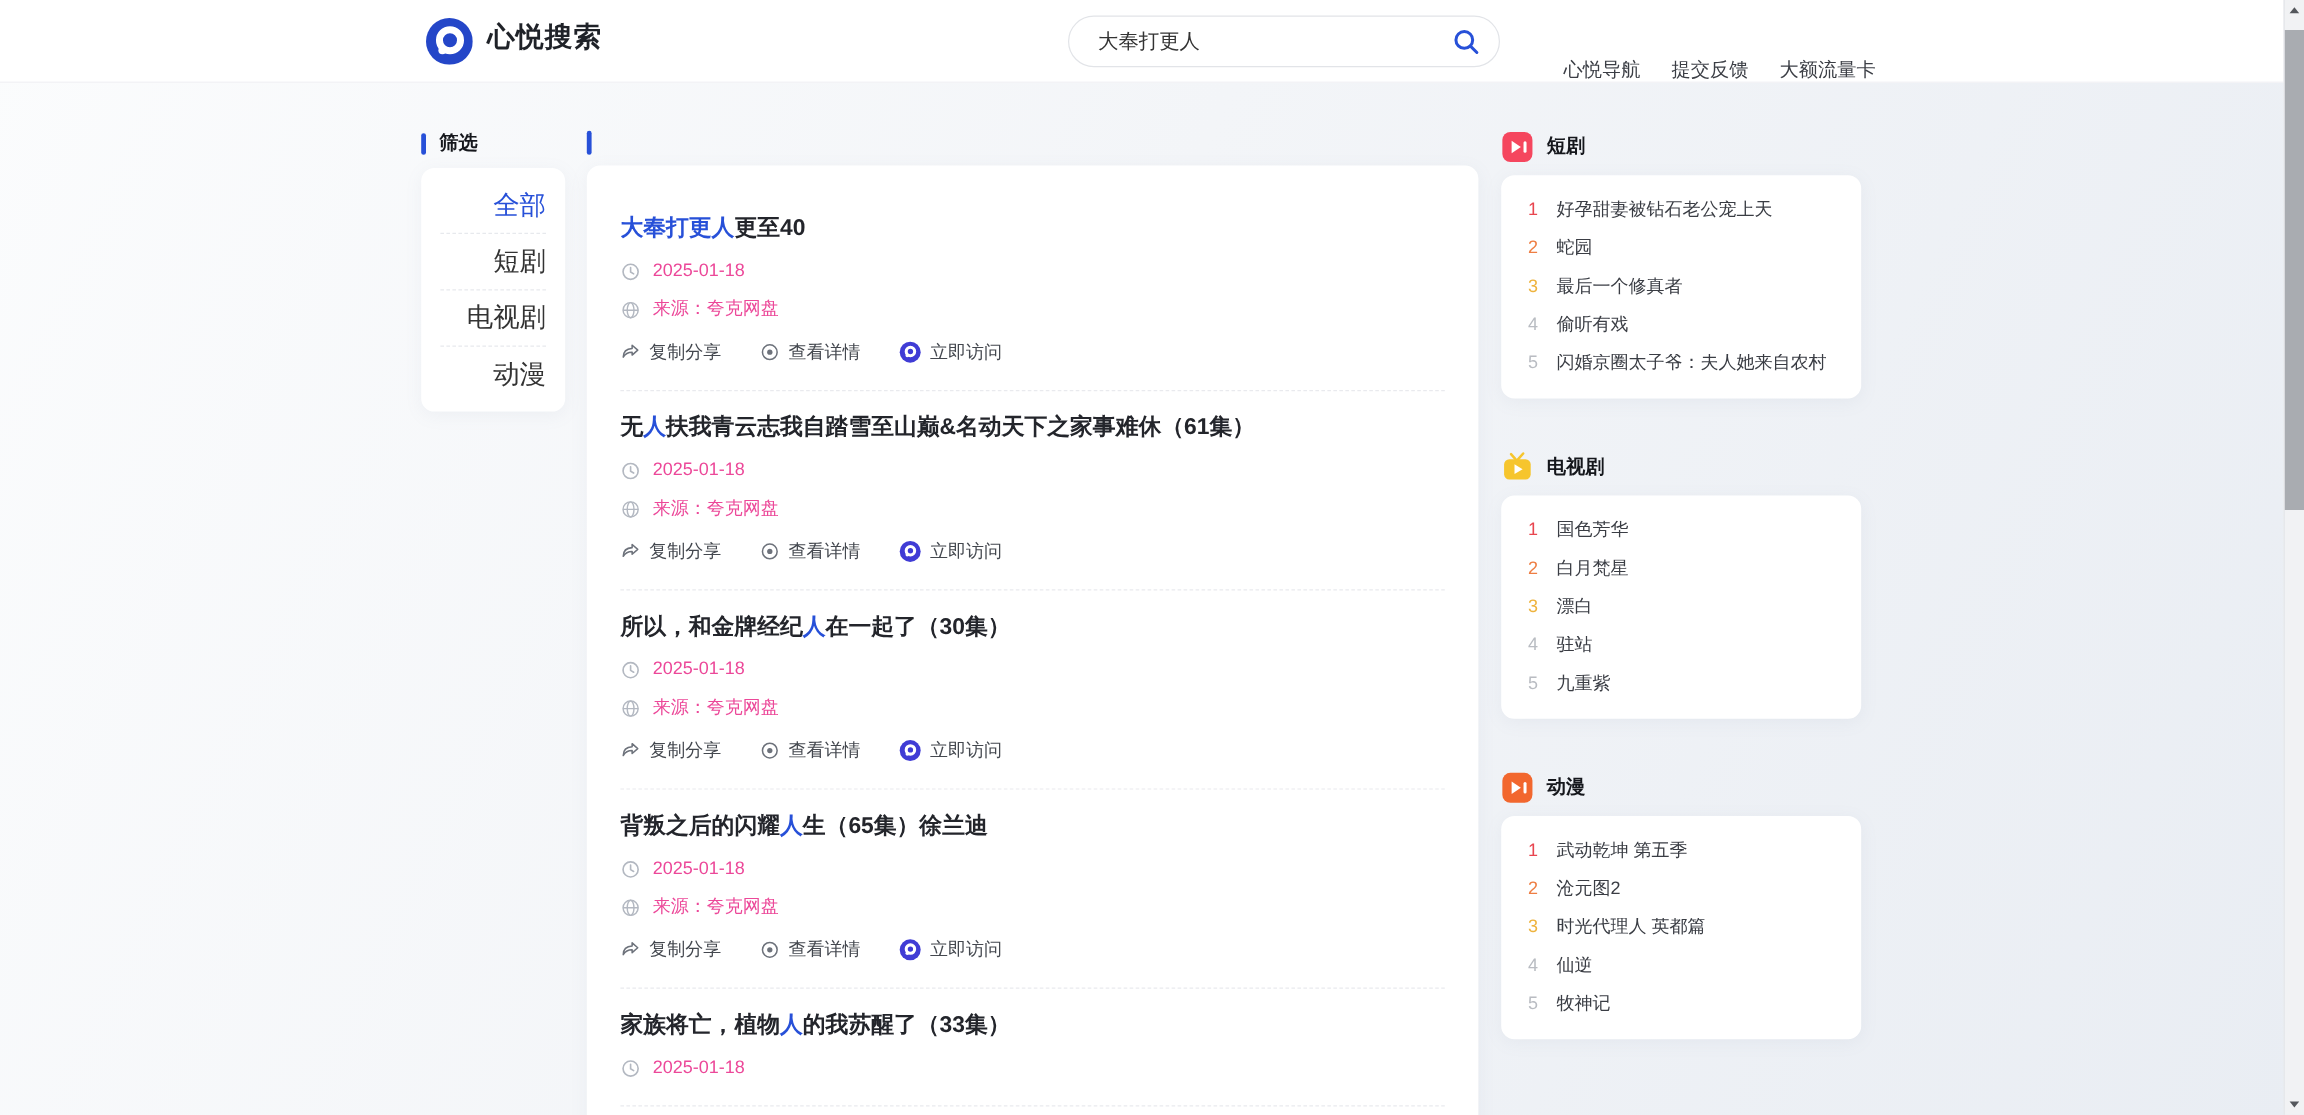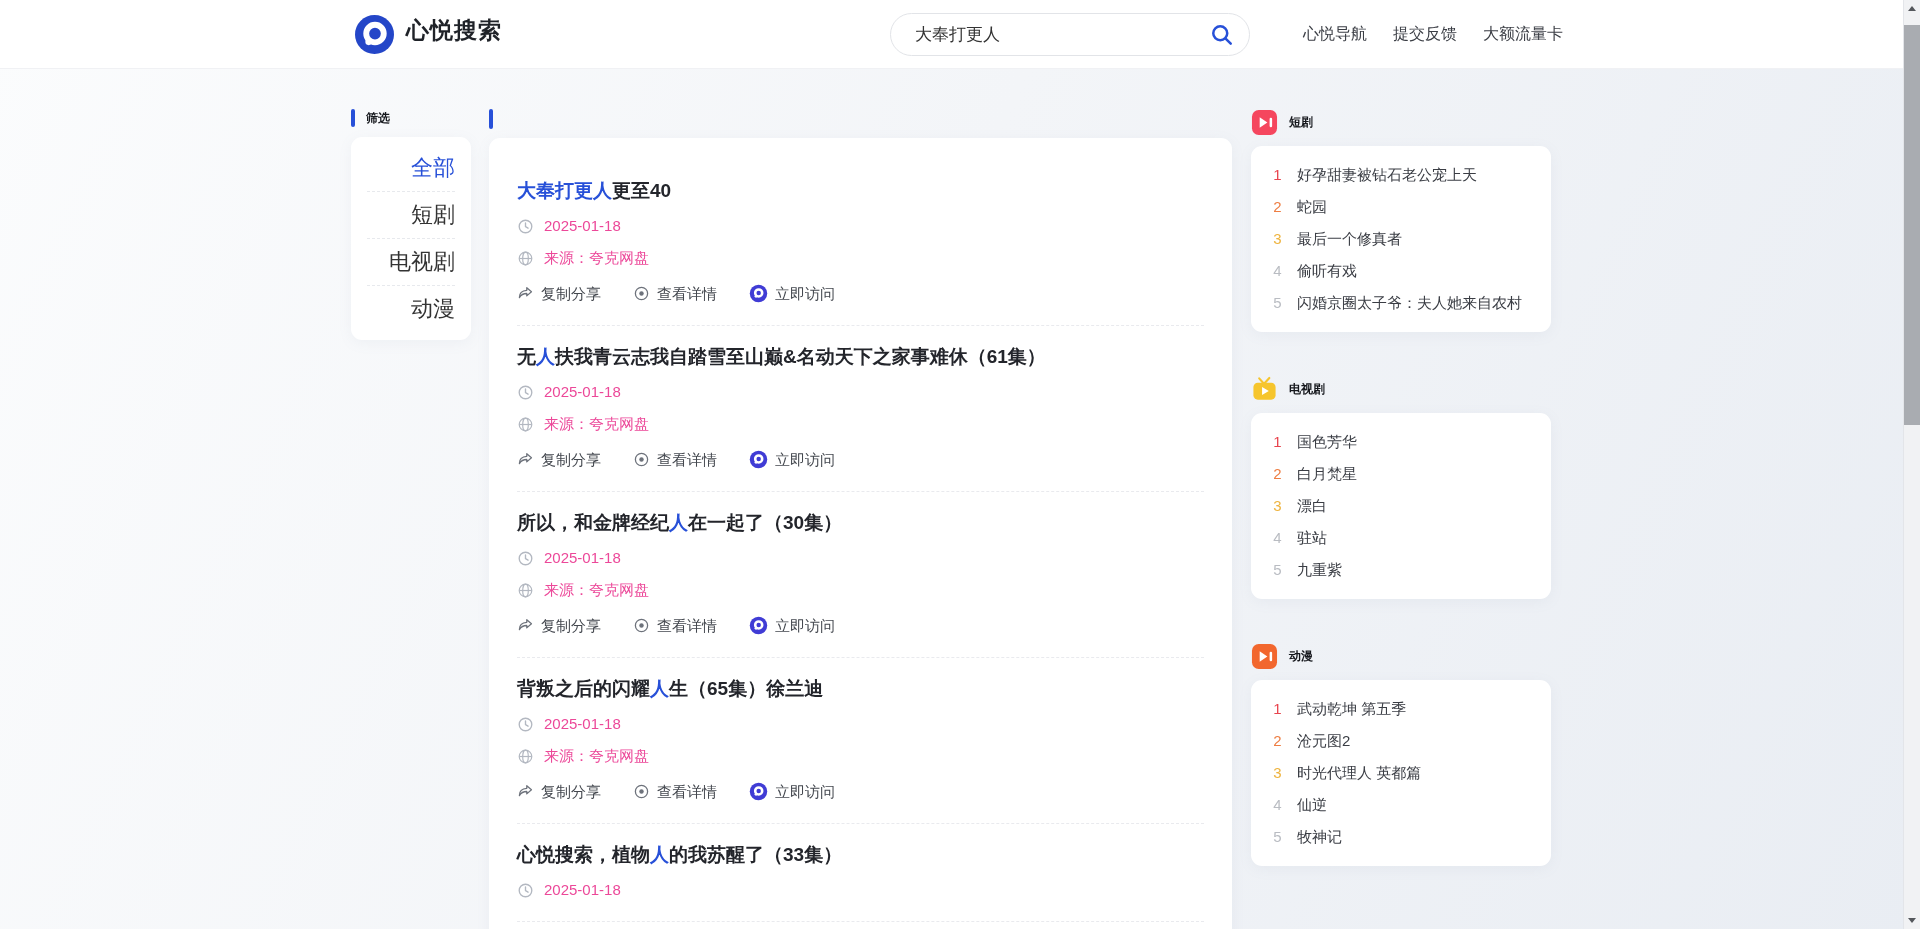--- a/index.html
+++ b/index.html
@@ -12,26 +12,26 @@
   .header { position:absolute; top:0; left:0; width:1903px; height:69px;
     background:#fff; border-bottom:1px solid #f0f1f4; z-index:5; }
   .logo { position:absolute; left:355px; top:15px; display:flex; align-items:flex-start; gap:12px; }
   .logo-text { font-size:23px; font-weight:800; color:#1f2228; letter-spacing:1px; }
   .searchbar { position:absolute; left:890px; top:13px; width:360px; height:43px; }
   .searchbar input { width:100%; height:100%; border:1px solid #e2e4e8; border-radius:22px;
     padding:0 58px 0 24px; font-size:17px; color:#333; outline:none; background:#fff;
     font-family:inherit; }
   .search-btn { position:absolute; right:14px; top:8px; width:28px; height:28px;
     background:none; border:none; cursor:pointer; display:flex; align-items:center; justify-content:center; }
-  .nav { position:absolute; left:1303px; top:0; height:69px; display:flex; align-items:center; gap:26px; }
+  .nav { position:absolute; left:1303px; top:0; height:69px; display:flex; align-items:flex-end; gap:26px; }
   .nav-link { font-size:16px; color:#3b3e45; }
 
   
   .content { position:absolute; top:69px; left:0; width:1903px; bottom:0; }
-  .sec-head { display:flex; align-items:center; gap:11px; font-weight:bold; font-size:12px; color:#15171c; }
+  .sec-head { display:flex; align-items:center; gap:11px; font-weight:bold; font-size:16px; color:#15171c; }
   .sec-head .bar { width:4px; height:18px; background:#2750d8; border-radius:2px; }
   .card { background:#fff; border-radius:11px; box-shadow:0 3px 14px rgba(130,140,160,.08); }
 
   .filter-col { position:absolute; left:351px; top:40px; width:120px; }
   .filter-card { margin-top:10px; padding:8px 16px; }
   .filter-item { display:block; padding:14px 0; font-size:22px; color:#333; line-height:18px;
     border-bottom:1px dashed #e7e9ed;text-align:right; }
   .filter-item:last-child { border-bottom:none; }
   .filter-item.active { color:#2750d8; }
 
@@ -301,21 +301,21 @@
                 <span style="display:flex">
                   <svg width="19" height="19" viewBox="0 0 20 20">
                     <circle cx="10" cy="10" r="9.2" fill="#403cd5"></circle>
                     <circle cx="10.2" cy="9.4" r="3.7" fill="none" stroke="#fff" stroke-width="2.7"></circle>
                     <circle cx="7.4" cy="13" r="1.5" fill="#fff"></circle>
                   </svg>
                 </span>
                 <span>立即访问</span>
               </a>
             </div></div>
-          <div class="result-item"><a class="r-title"><span>心悦搜索，植物</span><span class="kw">人</span><span>的我苏醒了（33集）</span></a><div class="r-meta">
+          <div class="result-item"><a class="r-title"><span>家族将亡，植物</span><span class="kw">人</span><span>的我苏醒了（33集）</span></a><div class="r-meta">
               <span style="display:flex">
                 <svg width="17" height="17" viewBox="0 0 20 20" fill="none" stroke="currentColor" stroke-width="1.6" stroke-linecap="round">
                   <circle cx="10" cy="10" r="7.4"></circle>
                   <path d="M10 5.8v4.4l3 1.8"></path>
                 </svg>
               </span>
               <span>2025-01-18</span>
             </div></div>
         </div>
     </div>

